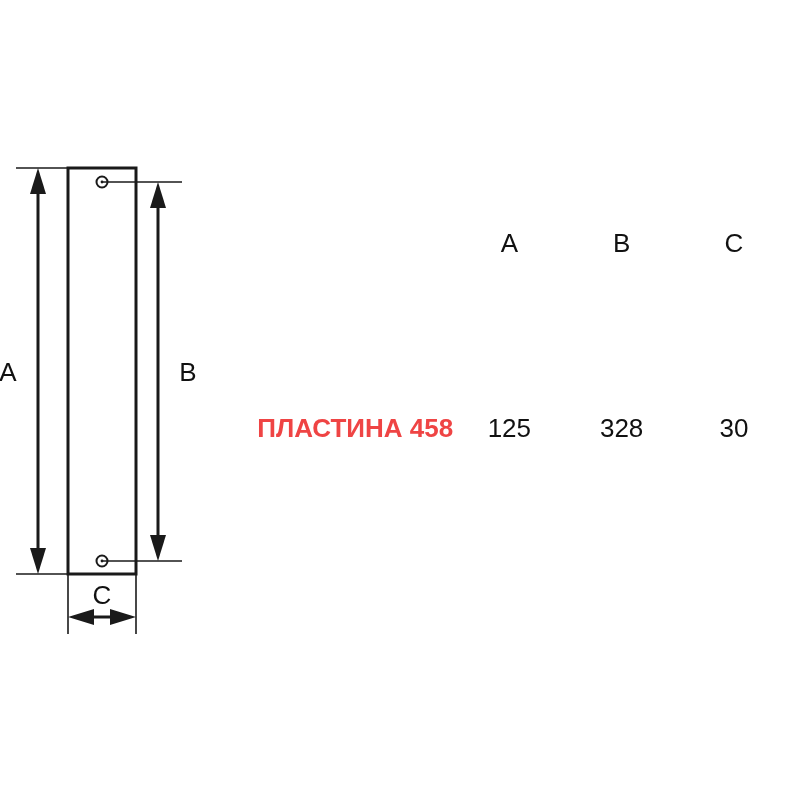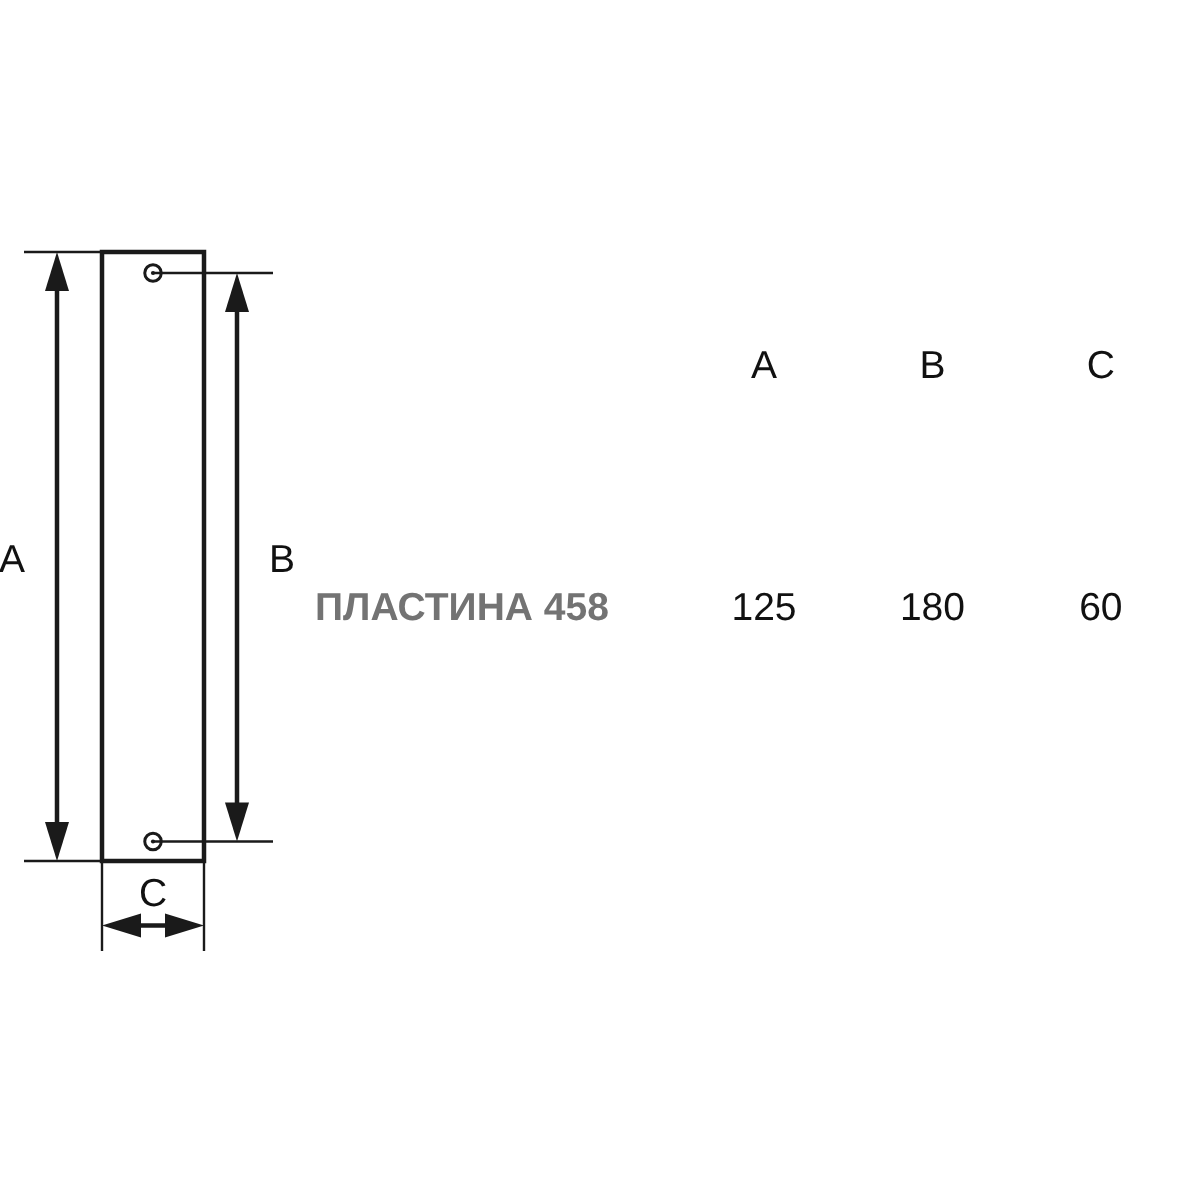--- a/index.html
+++ b/index.html
@@ -42,25 +42,26 @@
   }
   .spec-row {
     display: flex;
     align-items: baseline;
   }
   .spec-head {
     margin-bottom: 130px;
   }
   .cell-name {
     width: 260px;
-    text-align: left;
+    text-align: right;
     font-size: 26px;
     font-weight: bold;
-    color: #737373;
+    color: #ef4444;
     white-space: nowrap;
+    margin-top: 24px;
   }
   .cell-val {
     width: 120px;
     text-align: center;
     font-size: 26px;
     color: #111111;
   }
   .spec-head .cell-val {
     font-weight: normal;
   }
@@ -124,18 +125,18 @@
   <div class="spec-table">
     <div class="spec-row spec-head">
       <div class="cell-name"></div>
       <div class="cell-val">A</div>
       <div class="cell-val">B</div>
       <div class="cell-val">C</div>
     </div>
     <div class="spec-row">
       <div class="cell-name">ПЛАСТИНА 458</div>
       <div class="cell-val">125</div>
-      <div class="cell-val">180</div>
-      <div class="cell-val">60</div>
+      <div class="cell-val">328</div>
+      <div class="cell-val">30</div>
     </div>
   </div>
 
 </div>
 
 </body></html>

